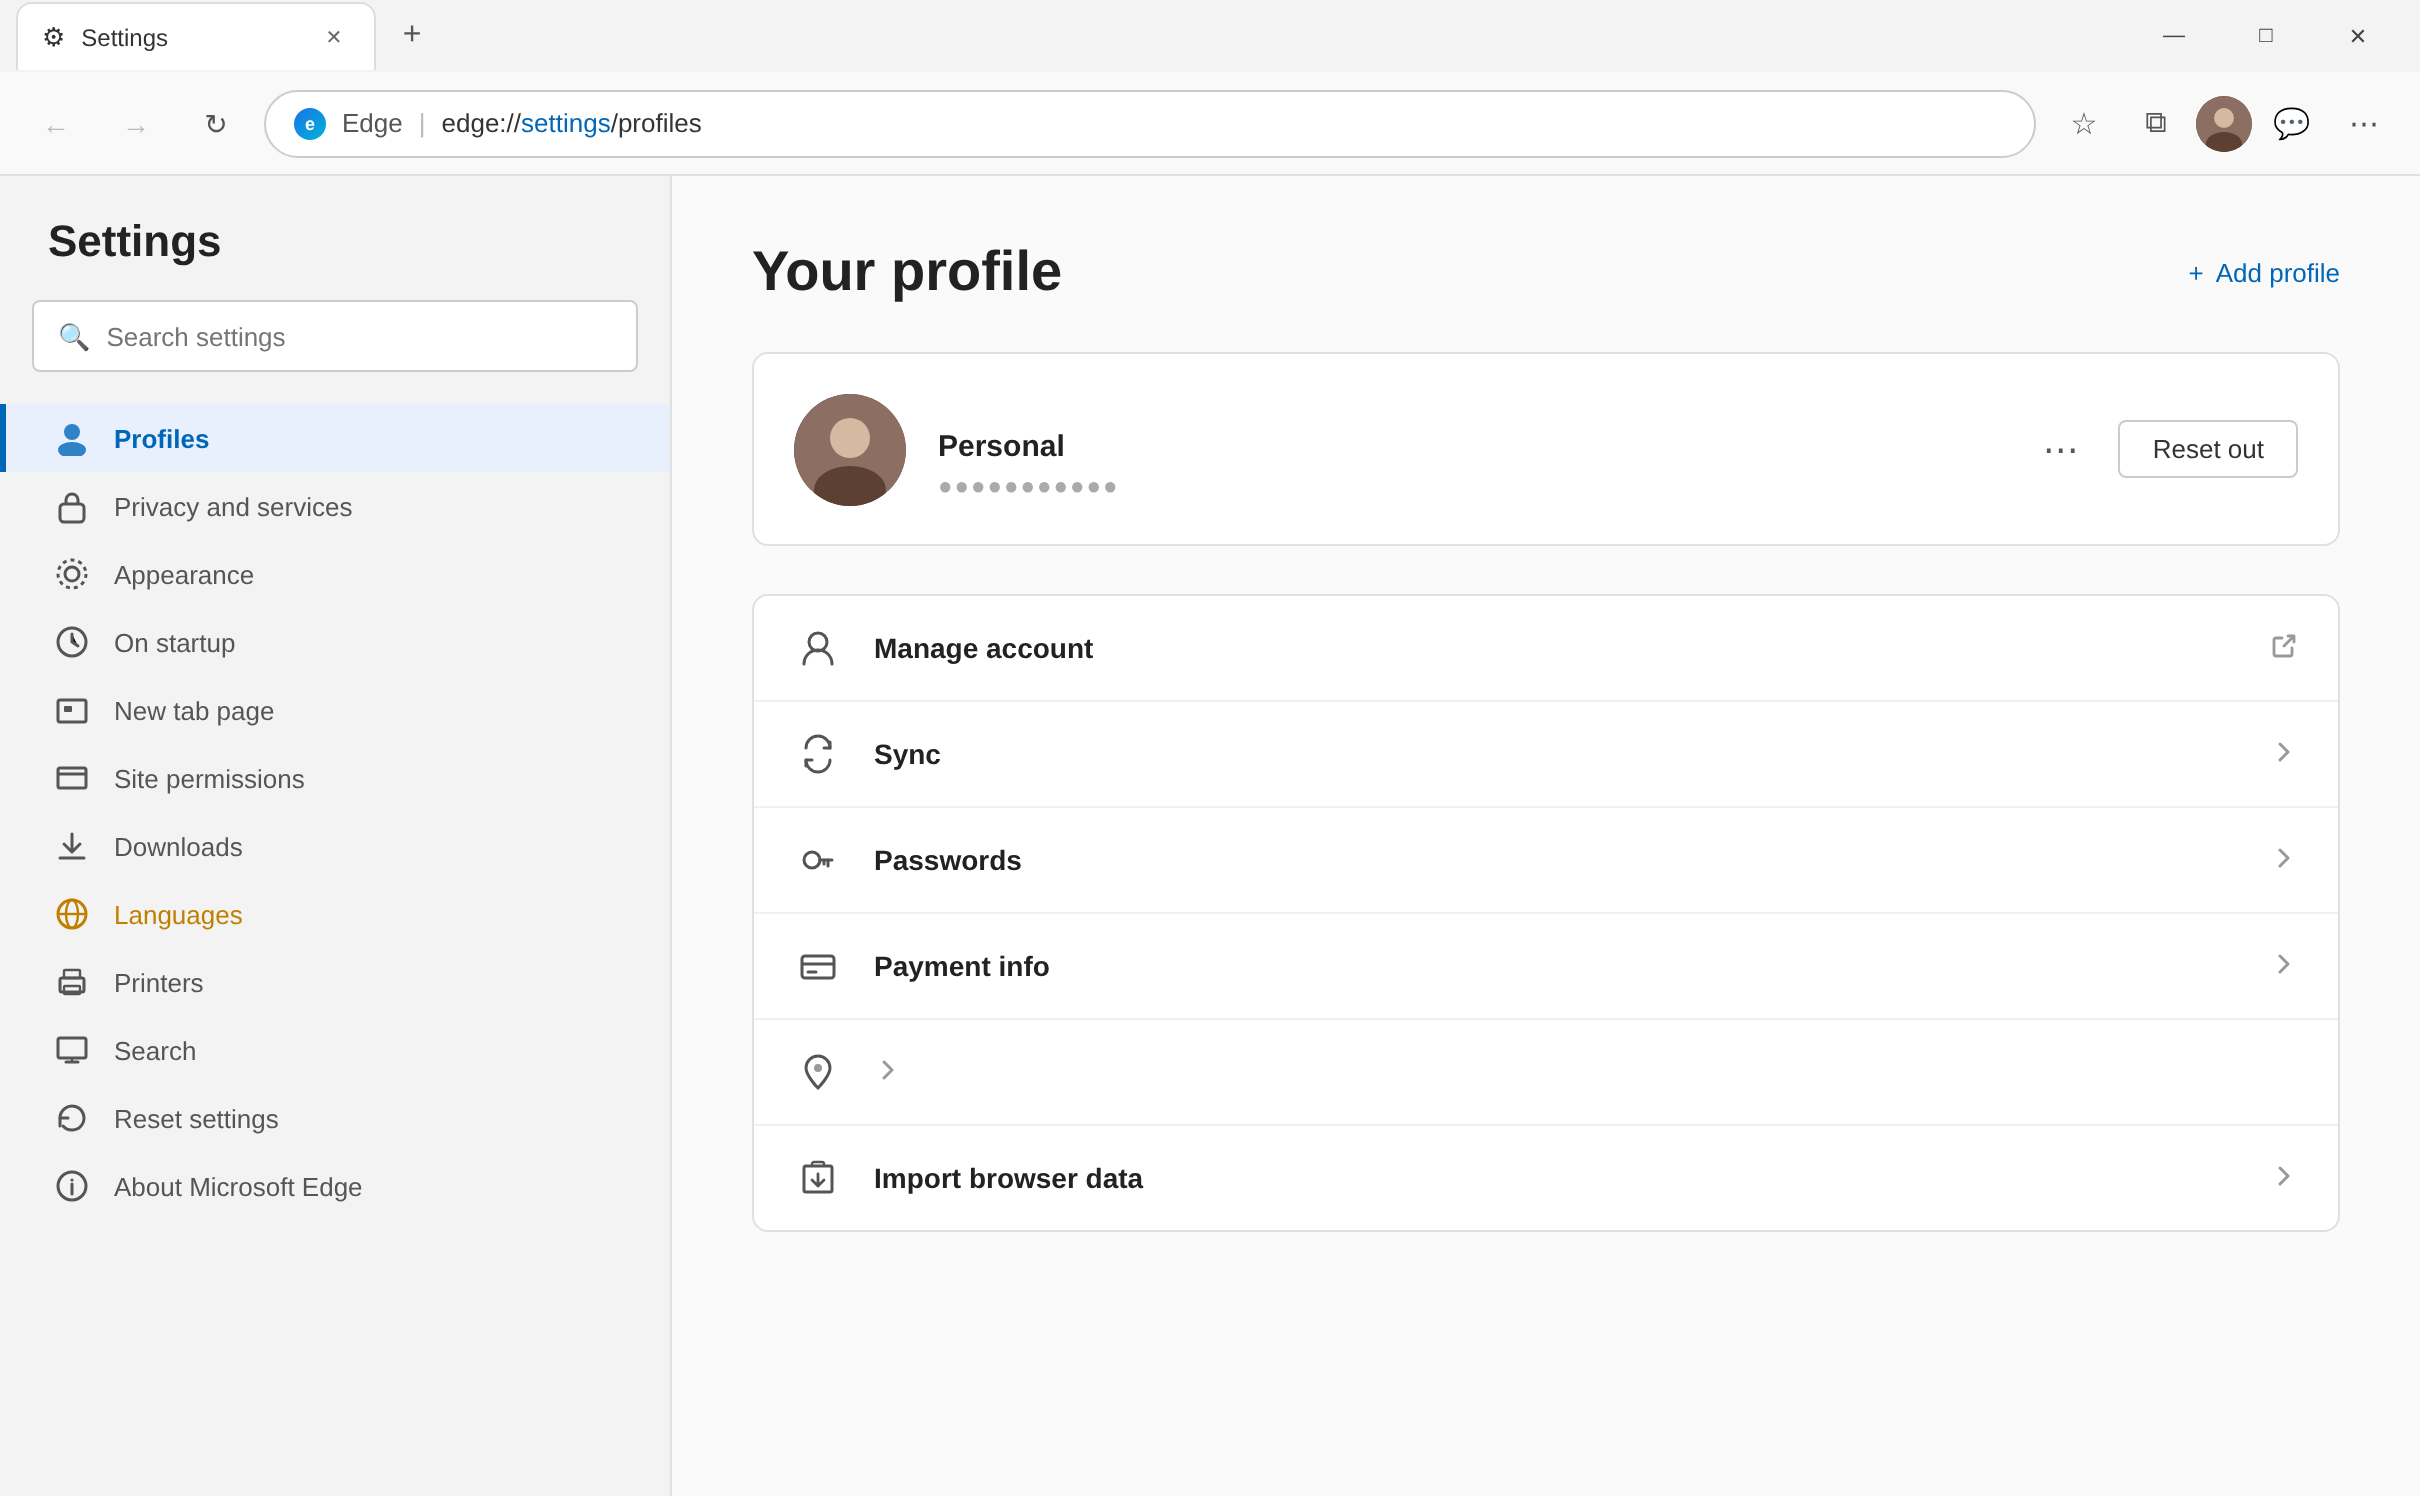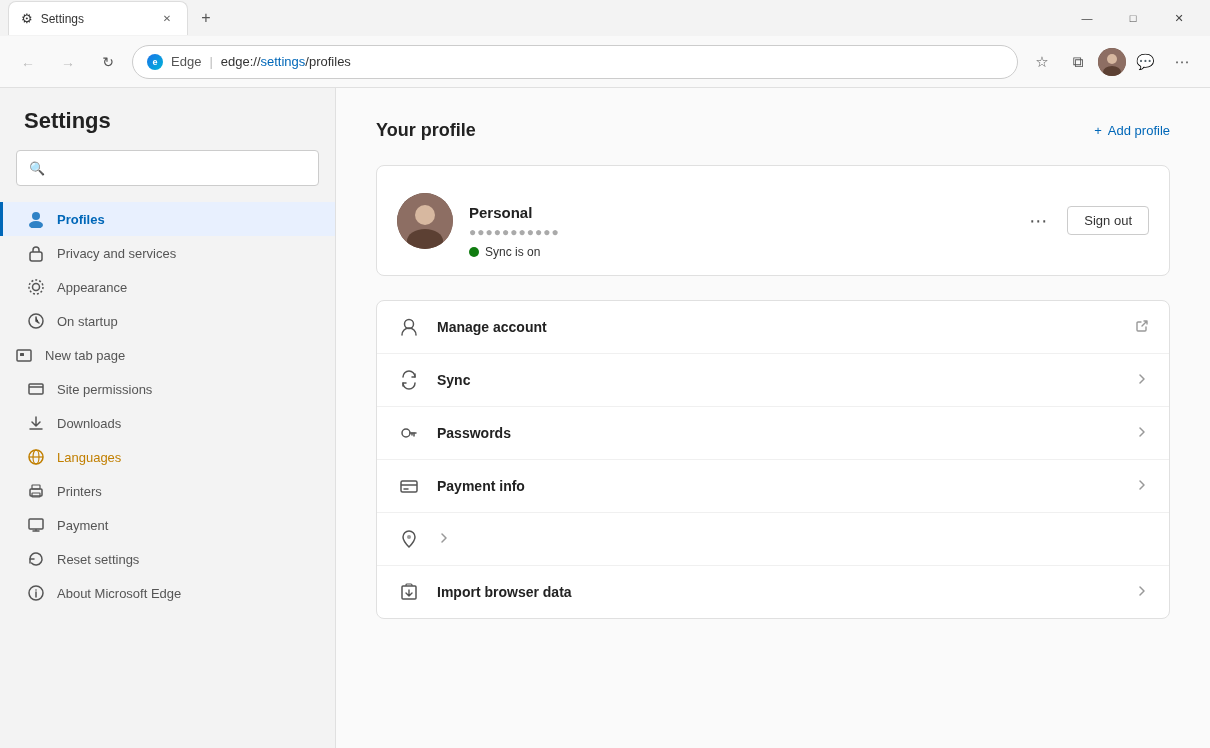--- a/index.html
+++ b/index.html
@@ -210,21 +210,21 @@
       padding: 32px 40px;
       overflow-y: auto;
     }
     .content-header {
       display: flex;
       align-items: center;
       justify-content: space-between;
       margin-bottom: 24px;
     }
     .content-title {
-      font-size: 18px;
+      font-size: 28px;
       font-weight: 600;
       color: #222;
     }
     .add-profile-btn {
       display: flex;
       align-items: center;
       gap: 6px;
       color: #0067b8;
       font-size: 13px;
       cursor: pointer;
@@ -390,20 +390,21 @@
   </div>
 </div>
 
 <div class="main">
 
   <div class="sidebar">
     <div class="settings-title">Settings</div>
 
     <div class="search-box">
       <span style="color:#999; font-size:13px;">🔍</span>
+      <input type="text" placeholder="Search settings" style="">
     </div>
 
     <div id="nav-list">
         <div class="nav-item active" style="position: relative;">
           <span class="nav-item-icon">
             <svg width="18" height="18" viewBox="0 0 18 18">
               <circle cx="9" cy="6" r="4" fill="currentColor" opacity="0.8"></circle>
               <ellipse cx="9" cy="15" rx="7" ry="4" fill="currentColor" opacity="0.8"></ellipse>
             </svg>
           </span>
@@ -429,21 +430,21 @@
         </div>
         <div class="nav-item" style="position: relative;">
           <span class="nav-item-icon">
             <svg width="18" height="18" viewBox="0 0 18 18">
               <circle cx="9" cy="9" r="7" fill="none" stroke="currentColor" stroke-width="1.5"></circle>
               <path d="M9 5v4l3 2" stroke="currentColor" stroke-width="1.5" stroke-linecap="round"></path>
             </svg>
           </span>
           <span>On startup</span>
         </div>
-        <div class="nav-item" style="position: relative; padding-left: 12px;">
+        <div class="nav-item" style="position: relative;">
           <span class="nav-item-icon">
             <svg width="18" height="18" viewBox="0 0 18 18">
               <rect x="2" y="4" width="14" height="11" rx="1" fill="none" stroke="currentColor" stroke-width="1.5"></rect>
               <rect x="5" y="7" width="4" height="3" rx="0.5" fill="currentColor"></rect>
             </svg>
           </span>
           <span>New tab page</span>
         </div>
         <div class="nav-item" style="position: relative;">
           <span class="nav-item-icon">
@@ -484,21 +485,21 @@
           <span>Printers</span>
         </div>
         <div class="nav-item" style="position: relative;">
           <span class="nav-item-icon">
             <svg width="18" height="18" viewBox="0 0 18 18">
               <rect x="2" y="3" width="14" height="10" rx="1" fill="none" stroke="currentColor" stroke-width="1.5"></rect>
               <line x1="6" y1="15" x2="12" y2="15" stroke="currentColor" stroke-width="1.5" stroke-linecap="round"></line>
               <line x1="9" y1="13" x2="9" y2="15" stroke="currentColor" stroke-width="1.2"></line>
             </svg>
           </span>
-          <span>Payment</span>
+          <span>Search</span>
         </div>
         <div class="nav-item" style="position: relative;">
           <span class="nav-item-icon">
             <svg width="18" height="18" viewBox="0 0 18 18">
               <path d="M3 9a6 6 0 1 1 1.5 4" fill="none" stroke="currentColor" stroke-width="1.5" stroke-linecap="round"></path>
               <path d="M3 13V9h4" fill="none" stroke="currentColor" stroke-width="1.5" stroke-linecap="round" stroke-linejoin="round"></path>
             </svg>
           </span>
           <span>Reset settings</span>
         </div>
@@ -528,28 +529,24 @@
       <div class="profile-avatar-large">
         <svg width="56" height="56" viewBox="0 0 56 56">
           <circle cx="28" cy="28" r="28" fill="#8d6e63"></circle>
           <circle cx="28" cy="22" r="10" fill="#d7b8a0"></circle>
           <ellipse cx="28" cy="48" rx="18" ry="12" fill="#5c4033"></ellipse>
         </svg>
       </div>
       <div class="profile-info">
         <div class="profile-name">Personal</div>
         <div class="profile-email">●●●●●●●●●●●</div>
-        <div class="sync-status">
-          <div class="sync-dot"></div>
-          <span>Sync is on</span>
-        </div>
       </div>
       <div class="profile-actions">
         <div class="more-btn">⋯</div>
-        <button class="sign-out-btn">Sign out</button>
+        <button class="sign-out-btn">Reset out</button>
       </div>
     </div>
 
     <div class="menu-list" id="menu-list">
         <div class="menu-item">
           <div class="menu-item-icon">
             <svg width="20" height="20" viewBox="0 0 20 20">
               <circle cx="10" cy="7" r="4.5" fill="none" stroke="currentColor" stroke-width="1.5"></circle>
               <path d="M3 18c0-4 3.1-7 7-7s7 3 7 7" fill="none" stroke="currentColor" stroke-width="1.5" stroke-linecap="round"></path>
             </svg>

